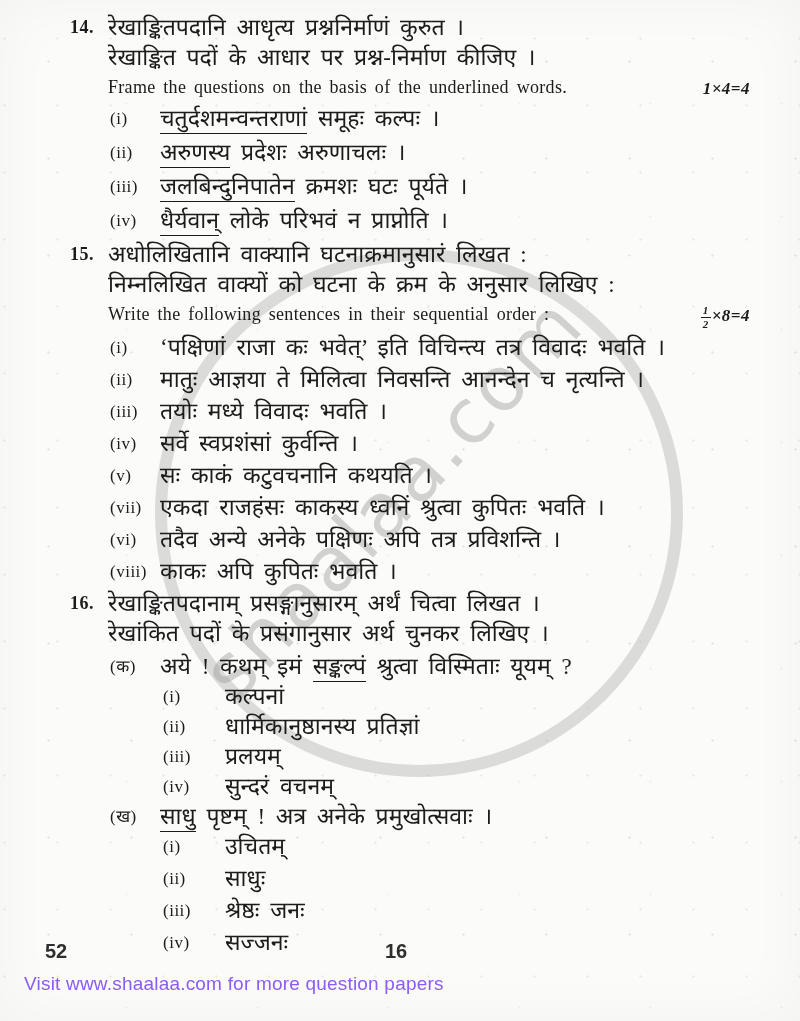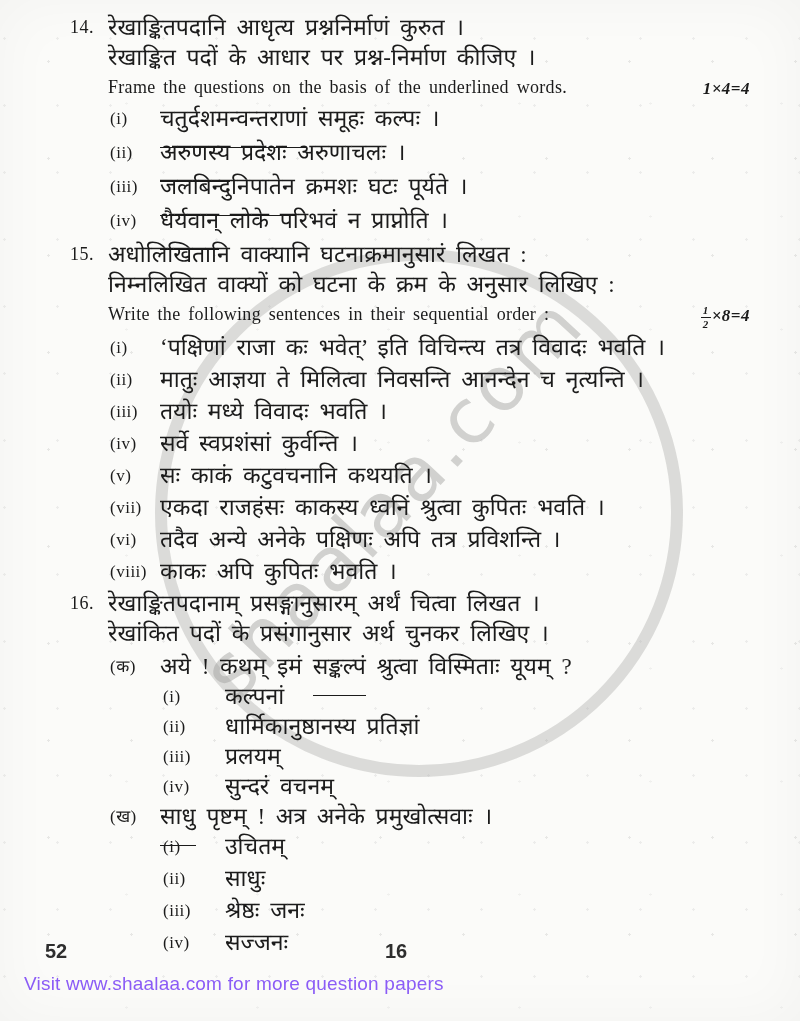--- a/index.html
+++ b/index.html
@@ -29,41 +29,41 @@
     position:absolute; left:85px; top:452px; width:620px; height:96px;
     text-align:center; transform:rotate(-47deg);
     font-family:"DejaVu Sans", sans-serif; font-size:76px; font-weight:500;
     color:rgba(158,158,156,0.45); letter-spacing:3px; white-space:nowrap;
   }
 
   
   .content { position:absolute; left:70px; top:16px; width:692px; z-index:1; }
 
   .qrow { position:relative; padding-left:38px; line-height:23px; margin-bottom:5px; }
-  .qnum { position:absolute; left:0; top:0; font-weight:normal; font-size:18px; letter-spacing:0.5px; }
+  .qnum { position:absolute; left:0; top:0; font-weight:bold; font-size:18px; letter-spacing:0.5px; }
   .dev  { font-size:23px; word-spacing:5px; }
   .en   { font-size:18px; letter-spacing:0.3px; word-spacing:3px; }
 
   .items { margin-top:8px; }
   .item  { position:relative; padding-left:90px; line-height:23px; margin-bottom:9px; }
   .ilabel{ position:absolute; left:40px; top:0; font-size:17px; letter-spacing:0.5px; }
 
   .q15 { margin-top:0; }
   .q15 .items { margin-top:10px; }
   .q15 .item  { margin-bottom:7px; }
 
   .q16 .item { margin-bottom:5px; }
   .q16 .opt  { padding-left:155px; margin-bottom:5px; }
   .q16 .opt .ilabel { left:93px; }
   .q16 .kha-group .opt { margin-bottom:7px; }
   .sub-head { margin-top:8px; }
 
   .q16para { margin-right:44px; text-align:justify; }
 
-  .u { border-bottom:1.7px solid #1b1b1b; padding-bottom:16px; }
+  .u { border-bottom:1.7px solid #1b1b1b; padding-bottom:2px; }
 
   .marks {
     position:absolute; right:12px; top:1px;
     font-style:italic; font-weight:600; font-size:17px;
     font-family:"Liberation Serif", serif; letter-spacing:0.5px; white-space:nowrap;
   }
   .marks-bottom { top:auto; bottom:0; }
   .frac { display:inline-block; vertical-align:-7px; text-align:center; line-height:1; margin-right:1px; }
   .frac .fnum { display:block; font-size:11px; border-bottom:1.2px solid #1b1b1b; padding:0 2px 1px; }
   .frac .fden { display:block; font-size:11px; padding-top:1px; }

